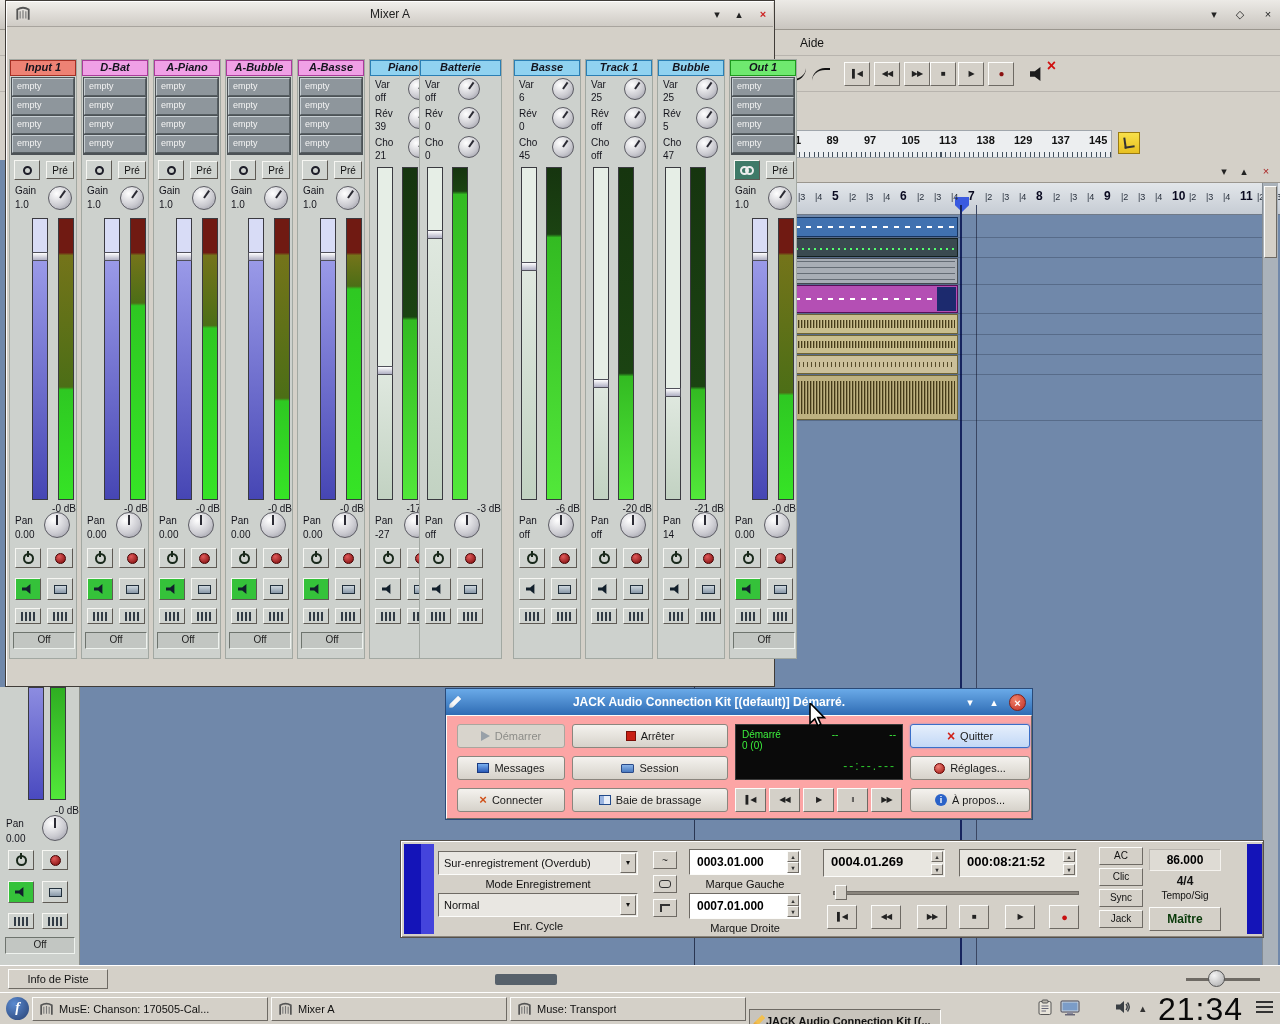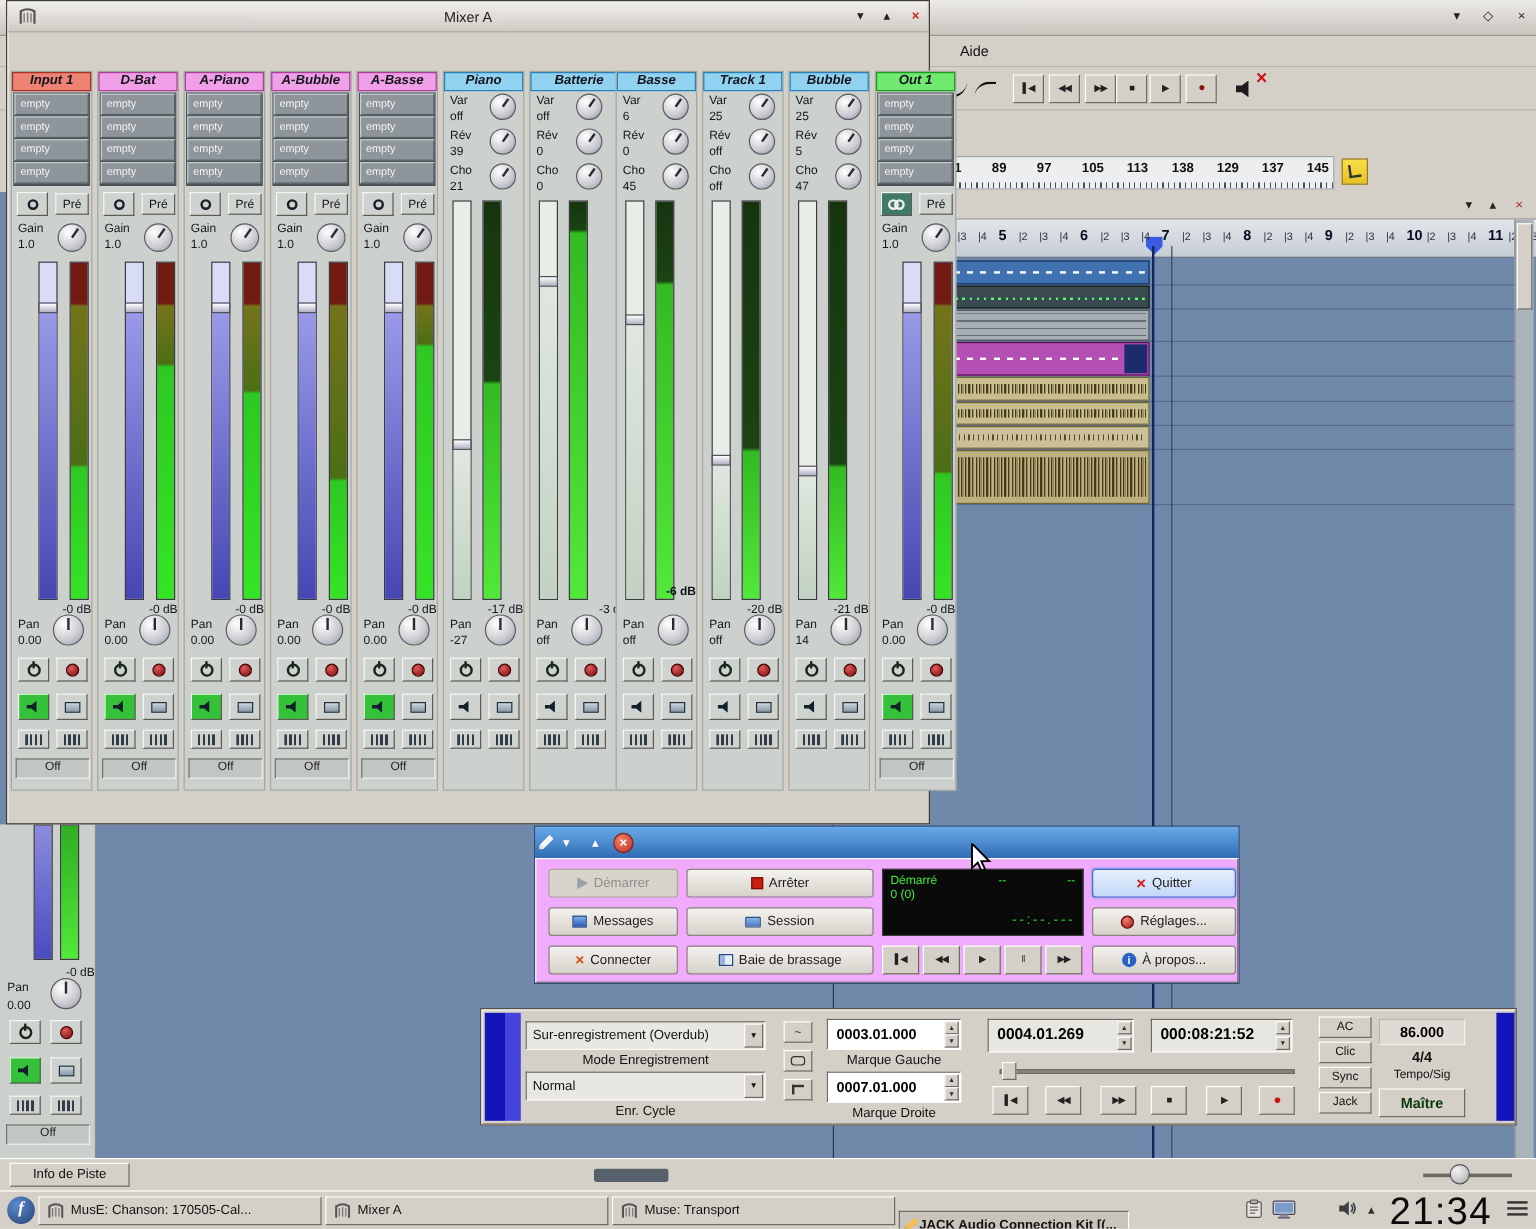--- a/index.html
+++ b/index.html
@@ -74,21 +74,21 @@
 .spk{width:12px;height:10px;background:#12202c;clip-path:polygon(0 35%,35% 35%,70% 0,70% 100%,35% 65%,0 65%)}
 .mon{width:13px;height:9px;border:1px solid #22303c;background:linear-gradient(#ccd6dd,#8898a8)}
 .aut{width:15px;height:9px;background:repeating-linear-gradient(90deg,#323c46 0 2px,transparent 2px 4px)}
 .off-box{position:absolute;background:#c2c6c2;border:1px solid;border-color:#6e746e #eef2ee #eef2ee #6e746e;font-size:10px;text-align:center;line-height:14px;color:#222}
 
 #jack{left:445px;top:688px;width:588px;height:132px;z-index:20;border:1px solid #2a4a78}
 #jack-title{position:absolute;left:0;top:0;width:100%;height:26px;background:linear-gradient(#6aaae8,#2f6cb4);display:flex;align-items:center;padding:0 6px;gap:6px}
 #jack-title .ttl{flex:1;text-align:center;color:#fff;font:bold 12px/26px "Liberation Sans",sans-serif;white-space:nowrap;overflow:hidden}
 .jtb{width:18px;text-align:center;color:#fff;font-size:11px}
 .jclose{width:17px;height:17px;border-radius:50%;background:radial-gradient(circle at 35% 30%,#f08068,#c03028);color:#fff;text-align:center;font:bold 11px/16px "Liberation Sans",sans-serif;border:1px solid #802018}
-#jack-body{position:absolute;left:0;top:26px;width:586px;height:104px;background:#f0abfc;border:1px solid;border-color:#fcfcfa #6e6a64 #6e6a64 #fcfcfa}
+#jack-body{position:absolute;left:0;top:26px;width:586px;height:104px;background:#fca5a5;border:1px solid;border-color:#fcfcfa #6e6a64 #6e6a64 #fcfcfa}
 .jbtn{position:absolute;display:flex;align-items:center;justify-content:center;gap:5px;font-size:11px;color:#1a1a1a;background:linear-gradient(#f4f2ee,#d6d2ca);border:1px solid #8a867e;border-radius:3px}
 .jbtn.dis{color:#8c8c88;background:#d8d4cc;border-color:#aaa69e}
 .jbtn.hl{background:linear-gradient(#e6effc,#c2d8f6);border:1px solid #3a6ec8;box-shadow:0 0 2px #6a9ae0}
 .jmt{position:absolute;width:31px;height:24px;background:#d4d0c8;border:1px solid;border-color:#fcfcfa #6e6a64 #6e6a64 #fcfcfa;text-align:center;font-size:8px;line-height:22px;color:#222;letter-spacing:-1px}
 .jdisp{position:absolute;background:#0a0a0a;border:1px solid #3a3a3a;color:#3cf03c;font-family:"DejaVu Sans Mono",monospace;font-size:10px;padding:4px 6px}
 .jrow{display:flex;justify-content:space-between}
 .jtime{text-align:right;font-size:12px;letter-spacing:2px;color:#2ecc2e;margin-top:8px}
 .i-play-dis{width:0;height:0;border-left:9px solid #98a0a8;border-top:5px solid transparent;border-bottom:5px solid transparent}
 .i-stop{width:10px;height:10px;background:#c81f14;border:1px solid #7a0f08}
 .i-x{color:#d02018;font-weight:bold;font-size:14px;line-height:12px}
@@ -580,21 +580,21 @@
           <div class="sb" style="left: 37px; top: 518px; width: 26px; height: 22px;">
             <span class="mon"></span>
           </div>
           <div class="sb" style="left: 5px; top: 548px; width: 26px; height: 16px;">
             <span class="aut"></span>
           </div>
           <div class="sb" style="left: 37px; top: 548px; width: 26px; height: 16px;">
             <span class="aut"></span>
           </div>
         </div>
-        <div class="strip" style="left: 435px; top: 0px; width: 83px; height: 600px;">
+        <div class="strip" style="left: 413px; top: 0px; width: 83px; height: 600px;">
           <div class="strip-head" style="background: rgb(144, 210, 240); border-color: rgb(43, 127, 180);">Batterie</div>
           <div class="tl" style="left: 5px; top: 20px;">Var</div>
           <div class="tl" style="left: 5px; top: 33px;">off</div>
           <div class="knob" style="left: 38px; top: 18px; width: 22px; height: 22px;">
             <div class="kp" style="transform: rotate(215deg);"></div>
           </div>
           <div class="tl" style="left: 5px; top: 49px;">Rév</div>
           <div class="tl" style="left: 5px; top: 62px;">0</div>
           <div class="knob" style="left: 38px; top: 47px; width: 22px; height: 22px;">
             <div class="kp" style="transform: rotate(215deg);"></div>
@@ -649,21 +649,21 @@
           <div class="tl" style="left: 5px; top: 78px;">Cho</div>
           <div class="tl" style="left: 5px; top: 91px;">45</div>
           <div class="knob" style="left: 38px; top: 76px; width: 22px; height: 22px;">
             <div class="kp" style="transform: rotate(215deg);"></div>
           </div>
           <div class="fader" style="left: 7px; top: 107px; width: 16px; height: 333px; background: rgb(230, 238, 230);">
             <div class="ffill" style="top: 102px; background: linear-gradient(rgb(223, 232, 223), rgb(194, 210, 194));"></div>
             <div class="cap" style="top: 94px;"></div>
           </div>
           <div class="meter" style="left: 32px; top: 107px; width: 16px; height: 333px; background: linear-gradient(rgb(22, 53, 15) 0%, rgb(27, 67, 18) 20%, rgb(51, 187, 34) 21%, rgb(82, 232, 58) 100%);"></div>
-          <div class="dbl" style="top: 428px; font-weight: bold;">-6 dB</div>
+          <div class="dbl" style="top: 443px;">-6 dB</div>
           <div class="tl" style="left: 5px; top: 456px;">Pan</div>
           <div class="tl" style="left: 5px; top: 470px;">off</div>
           <div class="knob" style="left: 34px; top: 452px; width: 26px; height: 26px;">
             <div class="kp" style="transform: rotate(180deg);"></div>
           </div>
           <div class="sb" style="left: 5px; top: 488px; width: 26px; height: 20px;">
             <span class="pwr"></span>
           </div>
           <div class="sb" style="left: 37px; top: 488px; width: 26px; height: 20px;">
             <span class="rec"></span>
@@ -823,20 +823,21 @@
             <span class="aut"></span>
           </div>
           <div class="off-box" style="left: 3px; top: 572px; width: 62px; height: 17px;">Off</div>
         </div>
       </div>
   </div>
 
   <div class="abs" id="jack">
     <div id="jack-title">
       <span class="pencil" style="background:linear-gradient(#f8f8f8 60%,#d0d0d0)"></span>
+      <span class="ttl">JACK Audio Connection Kit [(default)] Démarré.</span>
       <span class="jtb">▾</span>
       <span class="jtb">▴</span>
       <span class="jclose">×</span>
     </div>
     <div id="jack-body">
       <div class="jbtn dis" style="left:10px;top:8px;width:108px;height:24px">
           <span class="i-play-dis"></span>
           <span>Démarrer</span>
         </div>
       <div class="jbtn" style="left:125px;top:8px;width:156px;height:24px">

